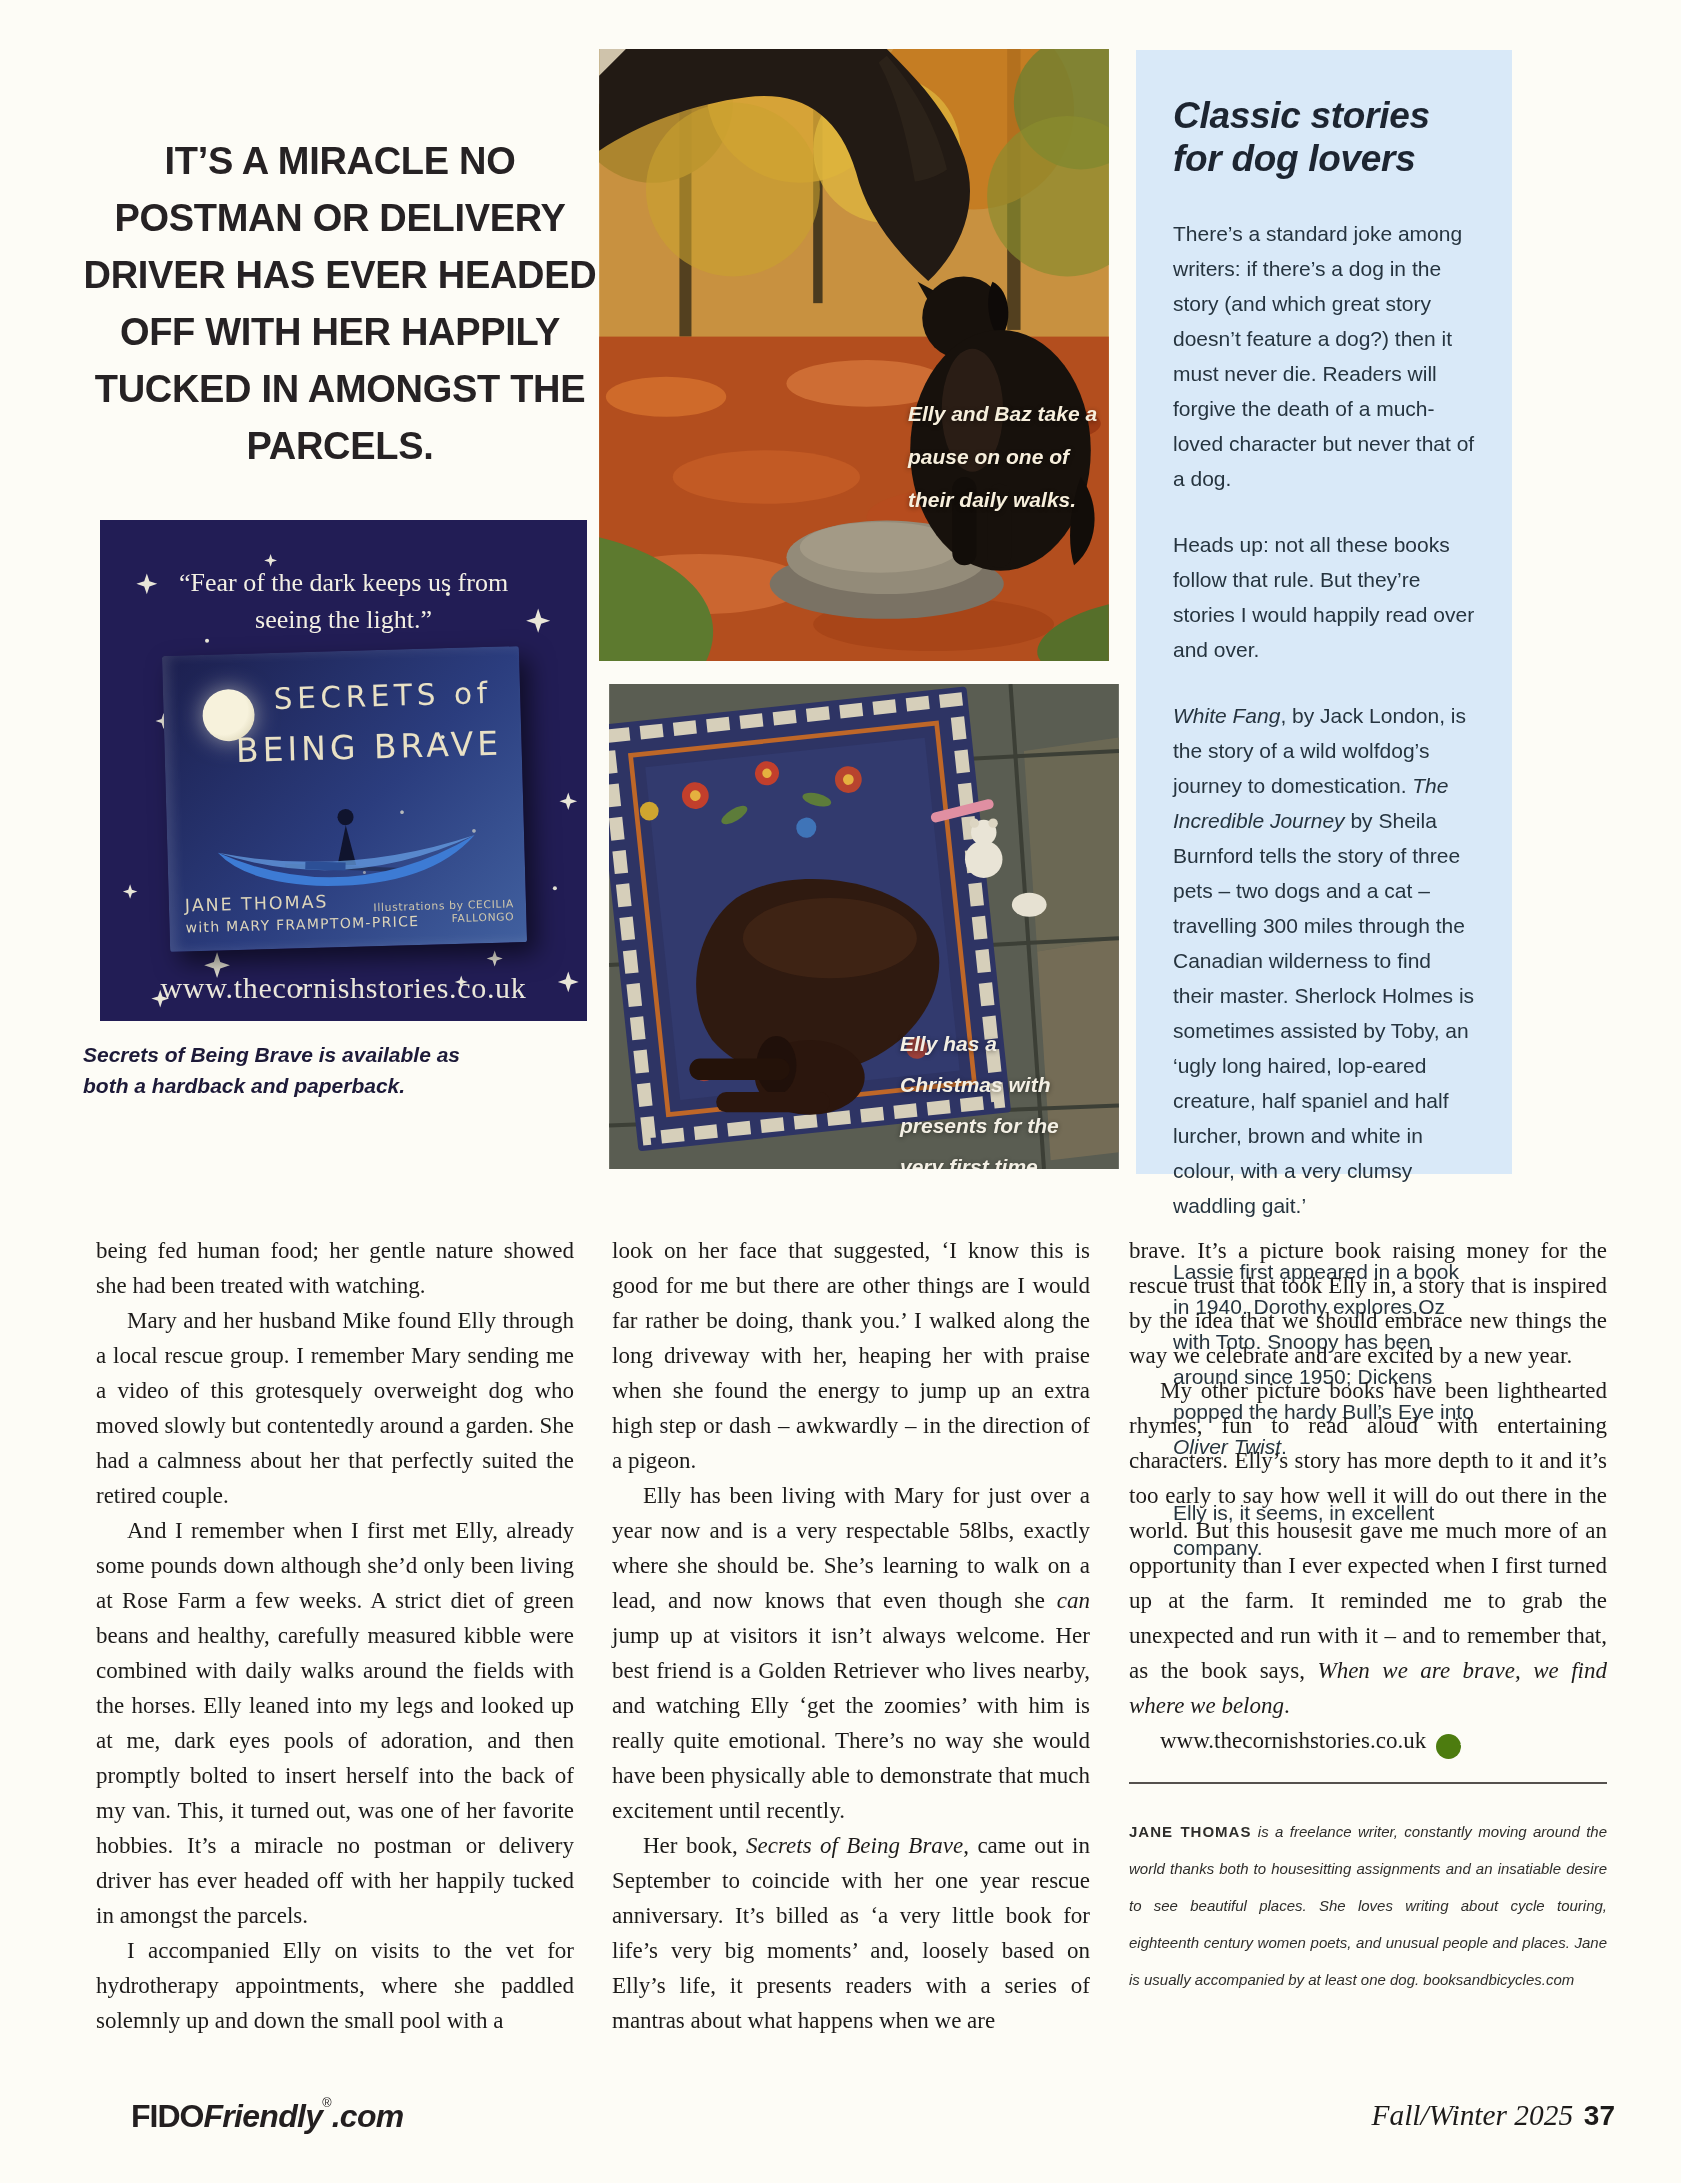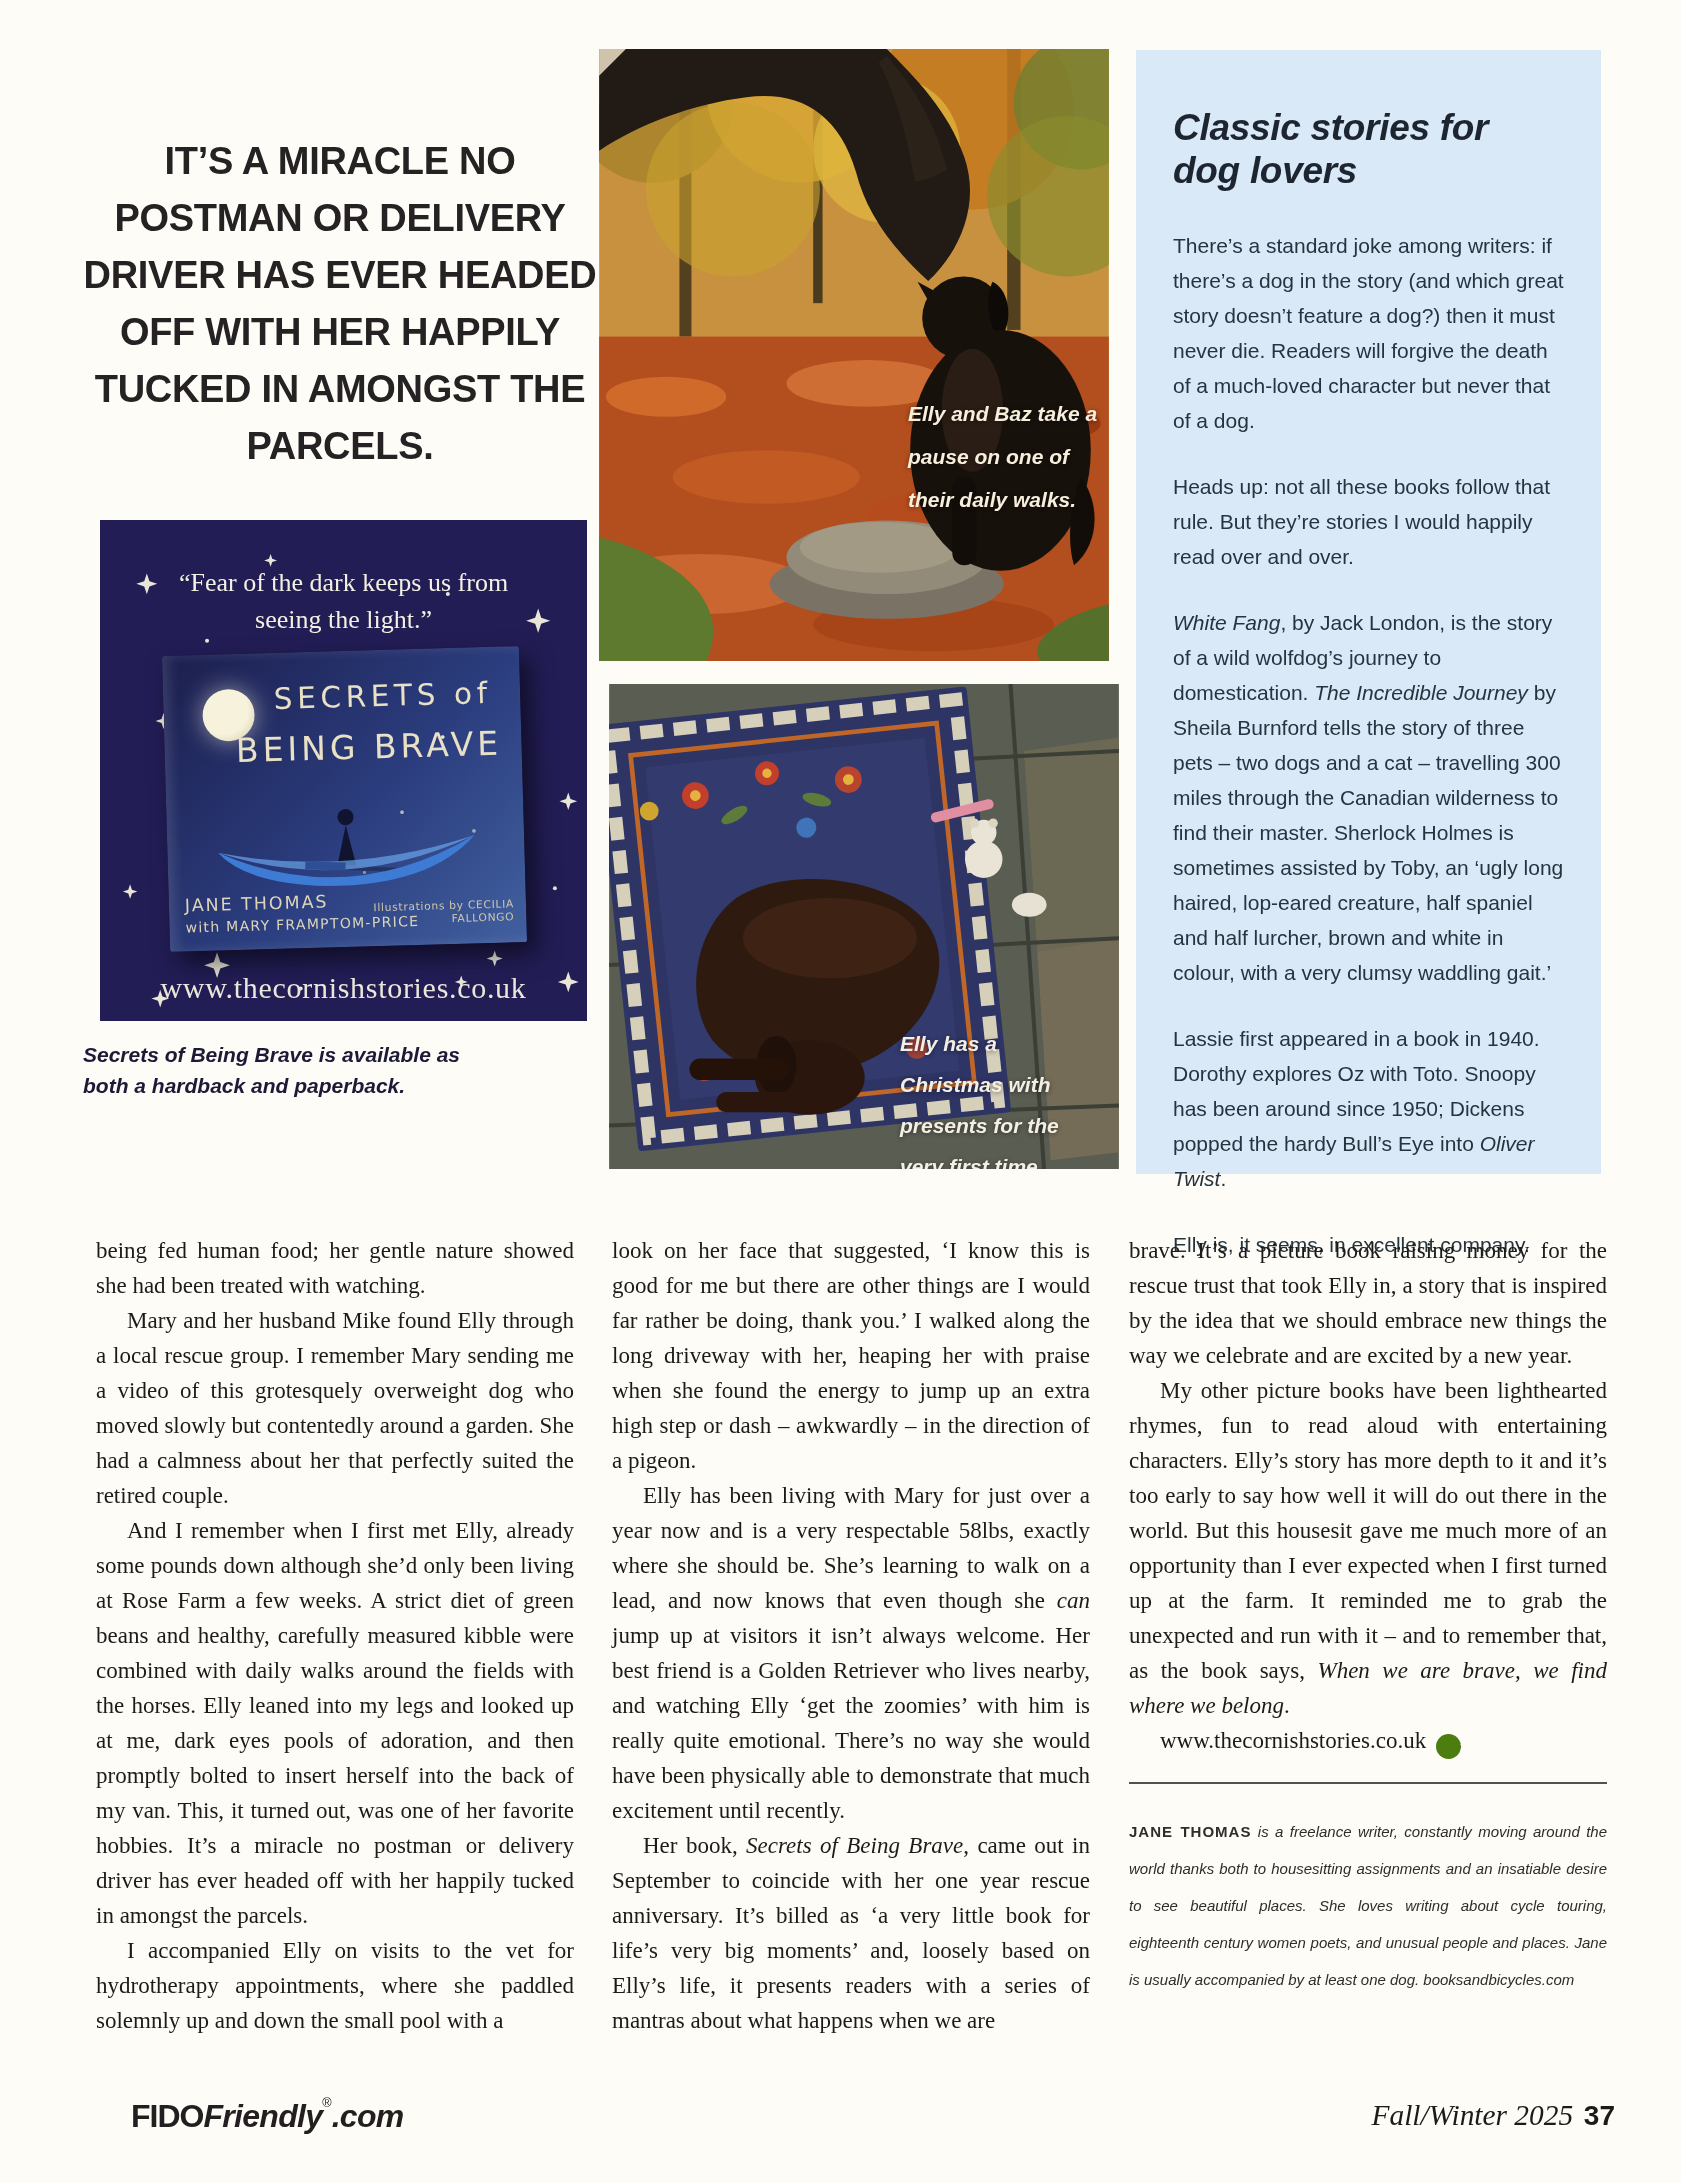--- a/index.html
+++ b/index.html
@@ -65,22 +65,22 @@
   .photo1{left:599px;top:49px;width:604px;height:612px;}
   .photo2{left:599px;top:684px;width:510px;height:485px;padding-left:10px;}
   .photo-caption{
     position:absolute;font-style:italic;font-weight:700;font-size:21px;
     color:#f7efdc;text-shadow:0 1.3px 5.4px rgba(0,0,0,.45);
   }
   .cap1{left:309px;top:343px;width:191px;line-height:43px;}
   .cap2{left:301px;top:339px;width:191px;line-height:41px;color:#f3efe4;}
   
   .sidebar{
-    position:absolute;left:1136px;top:50px;width:465px;height:1124px;
-    background:#d9e9f8;box-sizing:border-box;padding:56px 37px;
+    position:absolute;left:1136px;top:50px;width:376px;height:1124px;
+    background:#d9e9f8;box-sizing:border-box;padding:44px 37px;
   }
   .sidebar h2{
     margin:0 0 36px;font-style:italic;font-weight:700;font-size:37px;line-height:43px;
     color:#1d2531;letter-spacing:-0.3px;
   }
   .sidebar p{margin:0 0 31px;font-size:21px;line-height:35px;color:#26343f;}
   .sidebar p:last-child{margin-bottom:0;}
   
   .col{
     position:absolute;top:1233px;width:478px;

